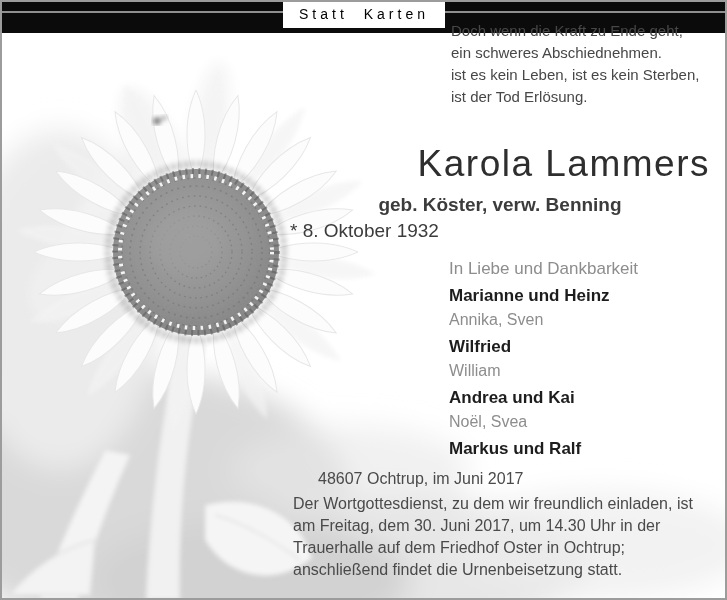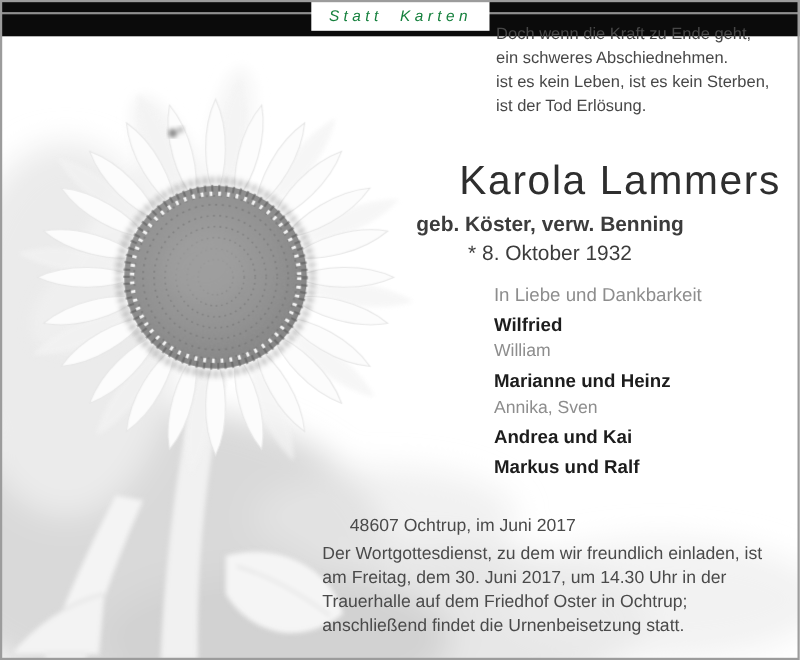--- a/index.html
+++ b/index.html
@@ -24,40 +24,40 @@
   #rule{
     position:absolute;left:0;top:11px;width:727px;height:2px;
     background:#8f8f8f;z-index:3;
   }
   
   #ribbon{
     position:absolute;left:283px;top:0;width:162px;height:28px;
     background:#ffffff;z-index:4;
     text-align:center;line-height:28px;
     font-size:14px;letter-spacing:4px;word-spacing:8px;
-    color:#15803d;font-weight:500;font-style:italic;
+    color:#000000;font-weight:500;
   }
   
   #poem{
     position:absolute;left:451px;top:20px;z-index:2;
     font-size:15px;line-height:22px;color:#474747;
   }
   
   #name{
     position:absolute;left:290px;top:143px;width:420px;z-index:2;
     text-align:right;font-size:37px;font-weight:400;
     letter-spacing:1.5px;color:#2e2e2e;
   }
   #subtitle{
     position:absolute;left:290px;top:194px;width:420px;z-index:2;
     text-align:center;font-size:19px;color:#3c3c3c;font-weight:bold;
   }
   #dates{
     position:absolute;left:290px;top:220px;width:420px;z-index:2;
-    display:flex;justify-content:center;gap:40px;
+    display:flex;justify-content:space-between;gap:40px;
     font-size:19px;color:#3c3c3c;
   }
   
   #mourners{position:absolute;left:449px;top:257px;z-index:2;}
   #mourners .intro{font-size:17px;line-height:24px;color:#8d8d8d;}
   #mourners .main{font-size:17px;line-height:24px;font-weight:700;color:#1d1d1d;margin-top:3px;}
   #mourners .sub{font-size:16px;line-height:24px;color:#8d8d8d;}
   #mourners .sub:empty{display:none;}
   
   #place-date{
@@ -203,29 +203,30 @@
 
   <div id="name">Karola Lammers</div>
   <div id="subtitle">geb. Köster, verw. Benning</div>
   <div id="dates">
     <span>* 8. Oktober 1932</span>
   </div>
 
   <div id="mourners">
     <div class="intro">In Liebe und Dankbarkeit</div>
     <div>
+      <div class="main">Marianne und Heinz</div>
+      <div class="sub">Annika, Sven</div>
+    </div>
+    <div>
       <div class="main">Wilfried</div>
       <div class="sub">William</div>
     </div>
     <div>
-      <div class="main">Marianne und Heinz</div>
-      <div class="sub">Annika, Sven</div>
-    </div>
-    <div>
       <div class="main">Andrea und Kai</div>
+      <div class="sub">Noël, Svea</div>
     </div>
     <div>
       <div class="main">Markus und Ralf</div>
 
     </div>
   </div>
 
   <div id="place-date">48607 Ochtrup, im Juni 2017</div>
 
   <div id="service">

